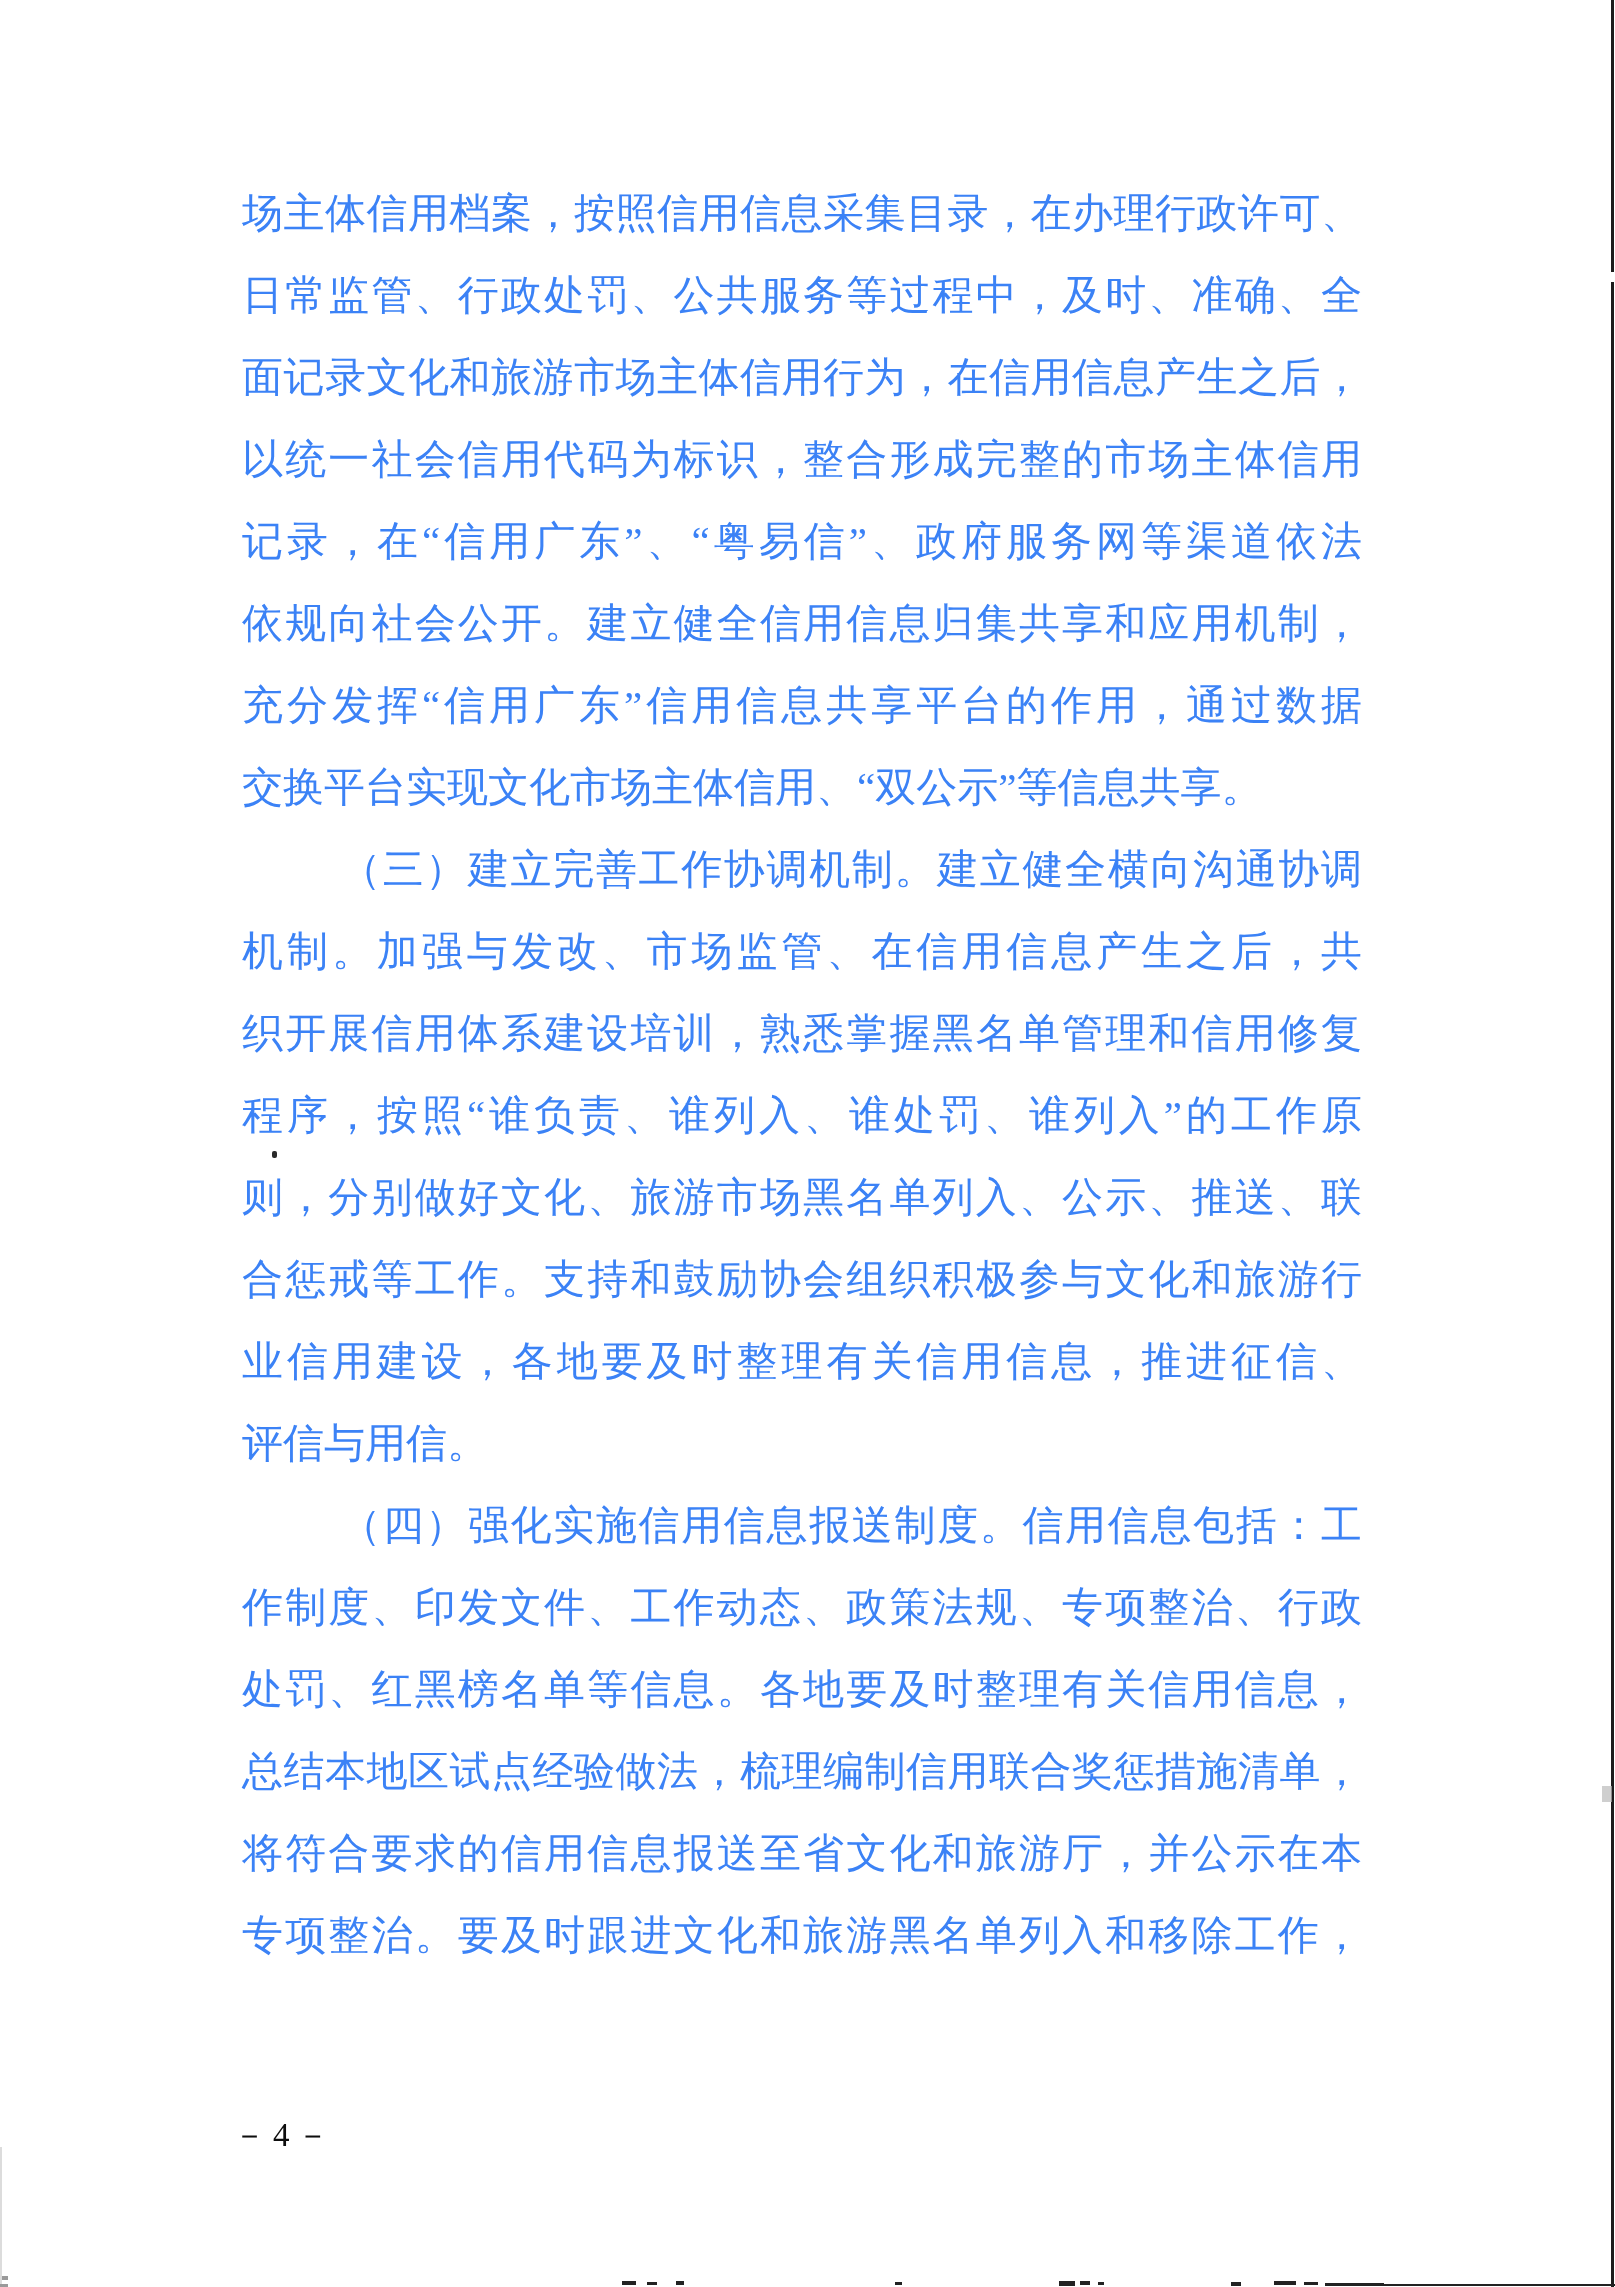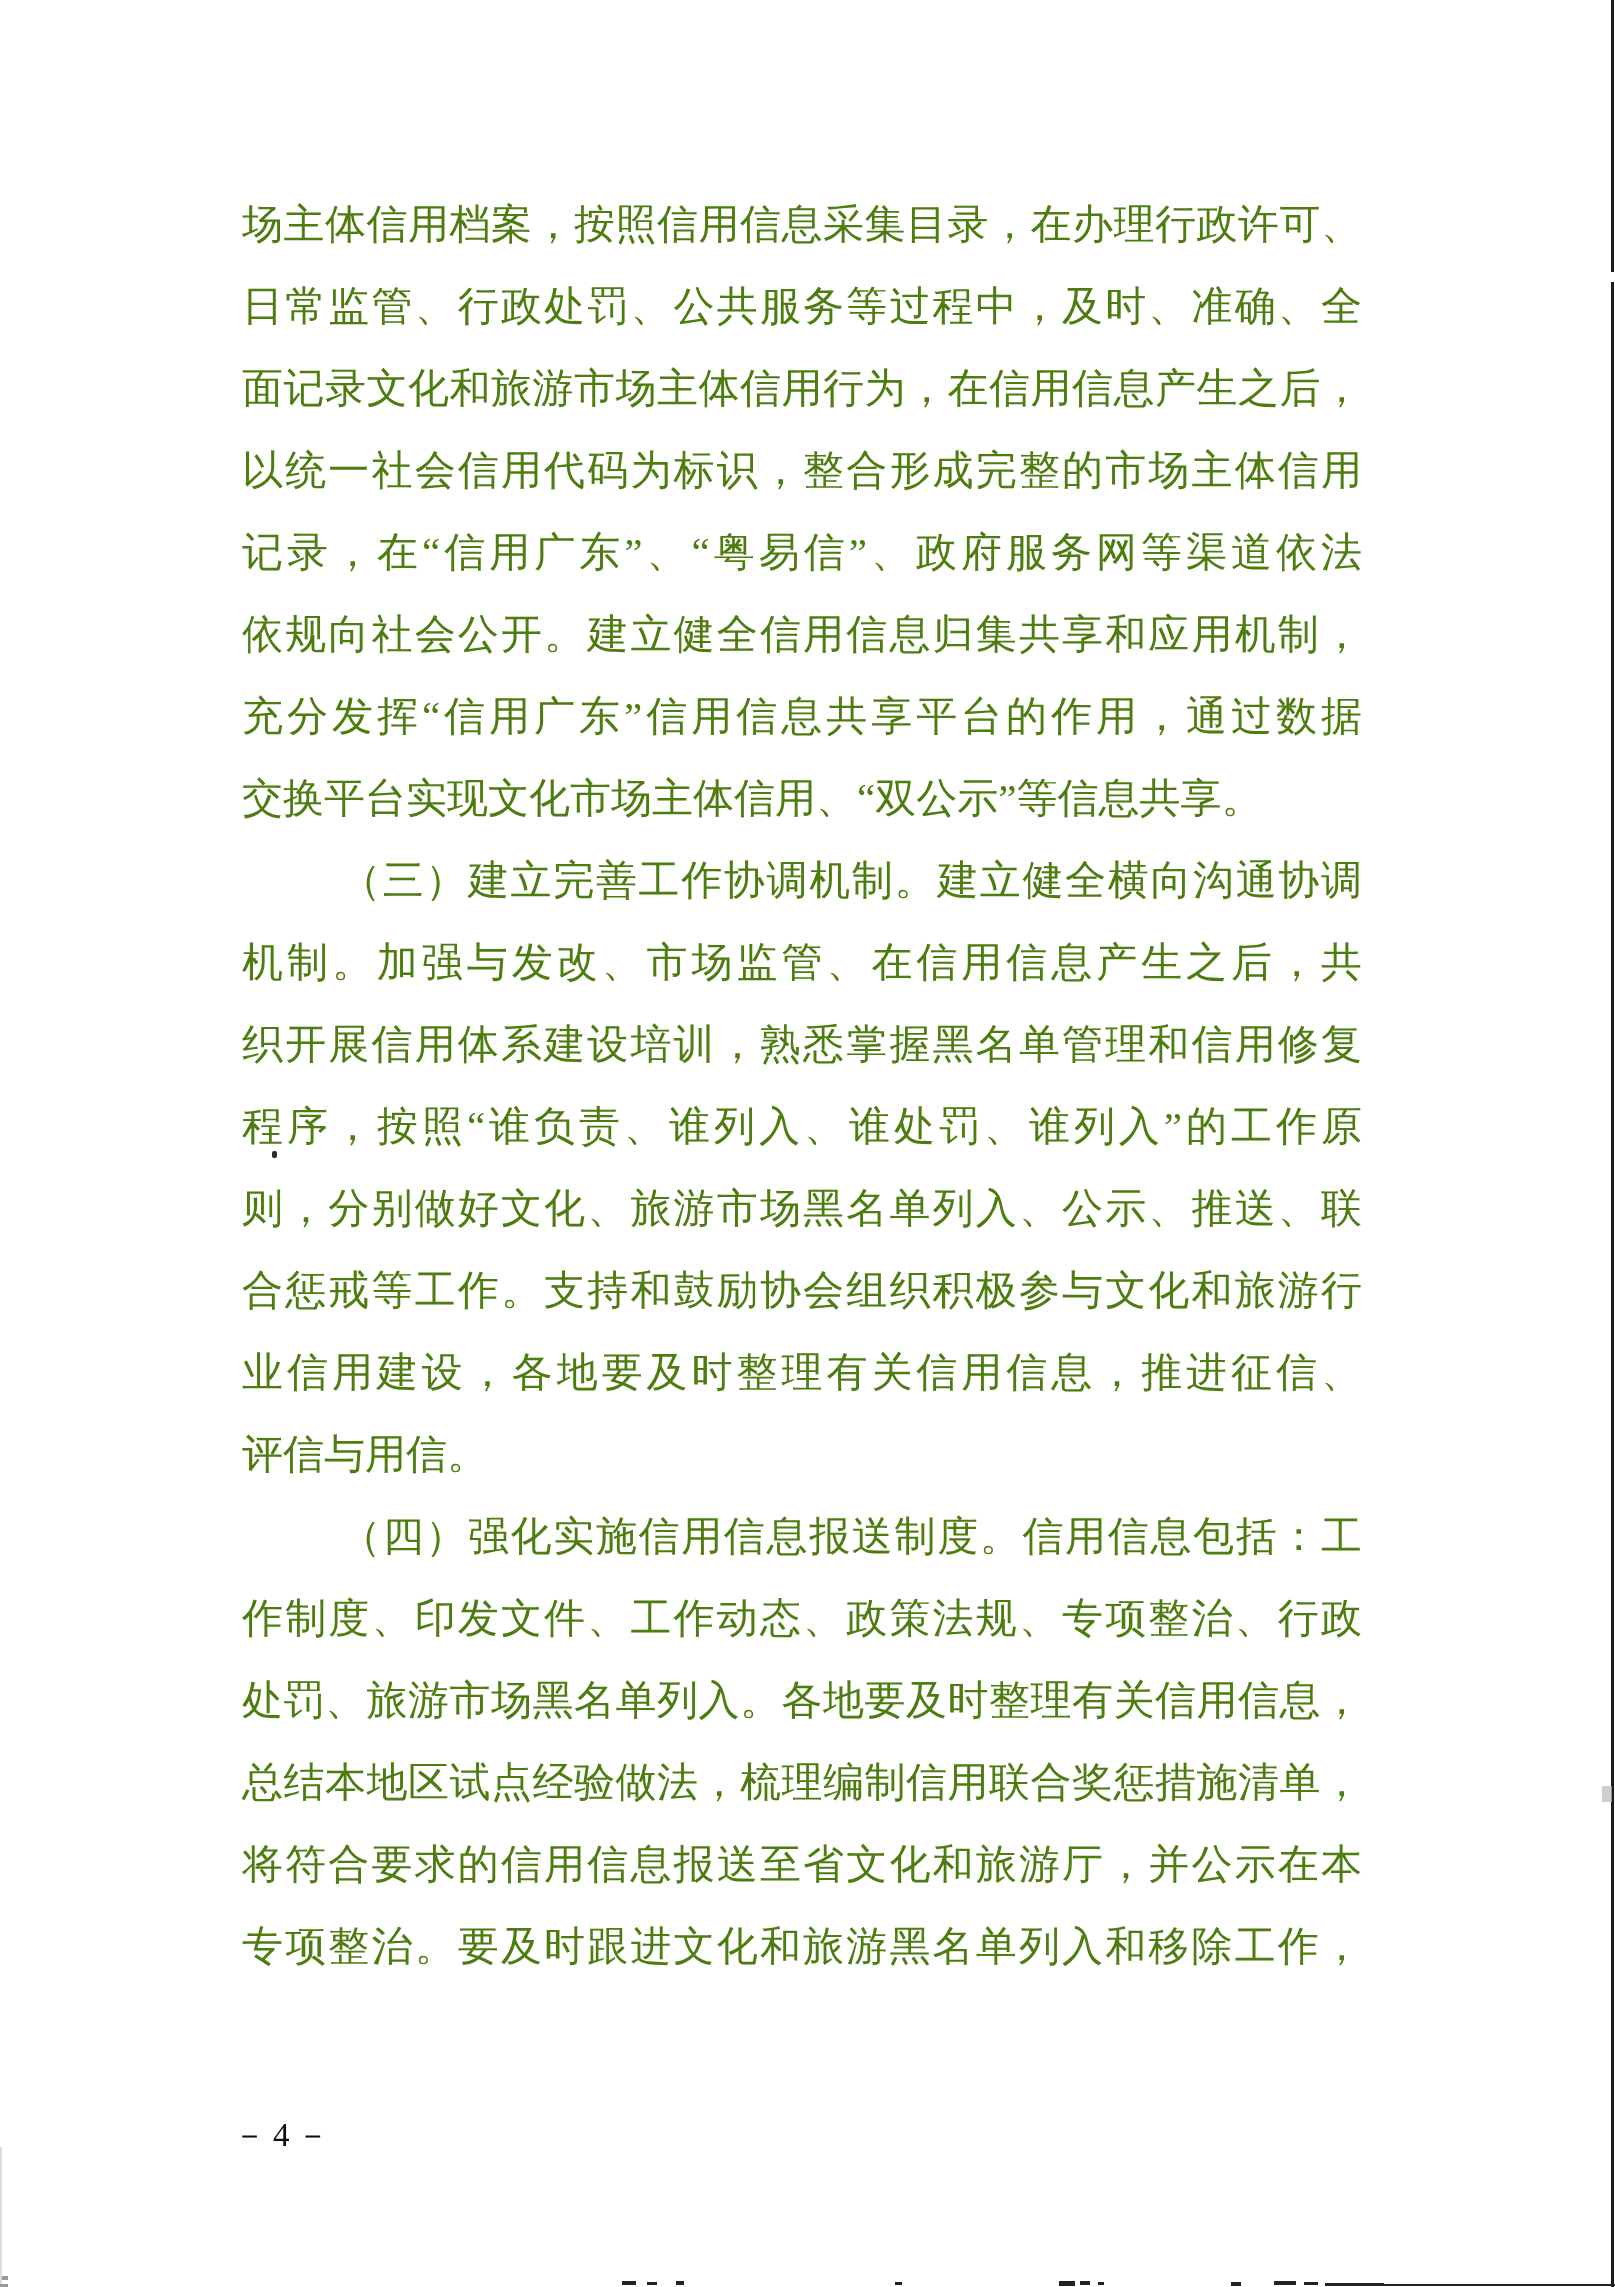--- a/index.html
+++ b/index.html
@@ -13,25 +13,25 @@
     color: #0d0d0d;
   }
   .page {
     position: absolute;
     inset: 0;
     background: #ffffff;
   }
   .text-block {
     position: absolute;
     left: 242px;
-    top: 183px;
+    top: 172px;
     width: 1120px;
     font-size: 41px;
     line-height: 82px;
-    color: #4d7c0f;
+    color: #3b82f6;
   }
   .line { width: 100%; white-space: normal; }
   .line.justify { text-align: justify; text-align-last: justify; }
   .line.plain { text-align: center; text-align-last: left; }
   .line.indent { text-indent: 98px; }
   .page-number {
     position: absolute;
     left: 233px;
     top: 2113px;
     font-size: 33px;
@@ -115,21 +115,21 @@
       <div class="line justify indent">（三）建立完善工作协调机制。建立健全横向沟通协调</div>
       <div class="line justify">机制。加强与发改、市场监管、在信用信息产生之后，共</div>
       <div class="line justify">织开展信用体系建设培训，熟悉掌握黑名单管理和信用修复</div>
       <div class="line justify">程序，按照“谁负责、谁列入、谁处罚、谁列入”的工作原</div>
       <div class="line justify">则，分别做好文化、旅游市场黑名单列入、公示、推送、联</div>
       <div class="line justify">合惩戒等工作。支持和鼓励协会组织积极参与文化和旅游行</div>
       <div class="line justify">业信用建设，各地要及时整理有关信用信息，推进征信、</div>
       <div class="line plain">评信与用信。</div>
       <div class="line justify indent">（四）强化实施信用信息报送制度。信用信息包括：工</div>
       <div class="line justify">作制度、印发文件、工作动态、政策法规、专项整治、行政</div>
-      <div class="line justify">处罚、旅游市场黑名单列入。各地要及时整理有关信用信息，</div>
+      <div class="line justify">处罚、红黑榜名单等信息。各地要及时整理有关信用信息，</div>
       <div class="line justify">总结本地区试点经验做法，梳理编制信用联合奖惩措施清单，</div>
       <div class="line justify">将符合要求的信用信息报送至省文化和旅游厅，并公示在本</div>
       <div class="line justify">专项整治。要及时跟进文化和旅游黑名单列入和移除工作，</div>
     </div>
 
   <div class="page-number">－4－</div>
 
   <div class="right-border"></div>
   <div class="right-border-notch"></div>
   <div class="smudge"></div>

